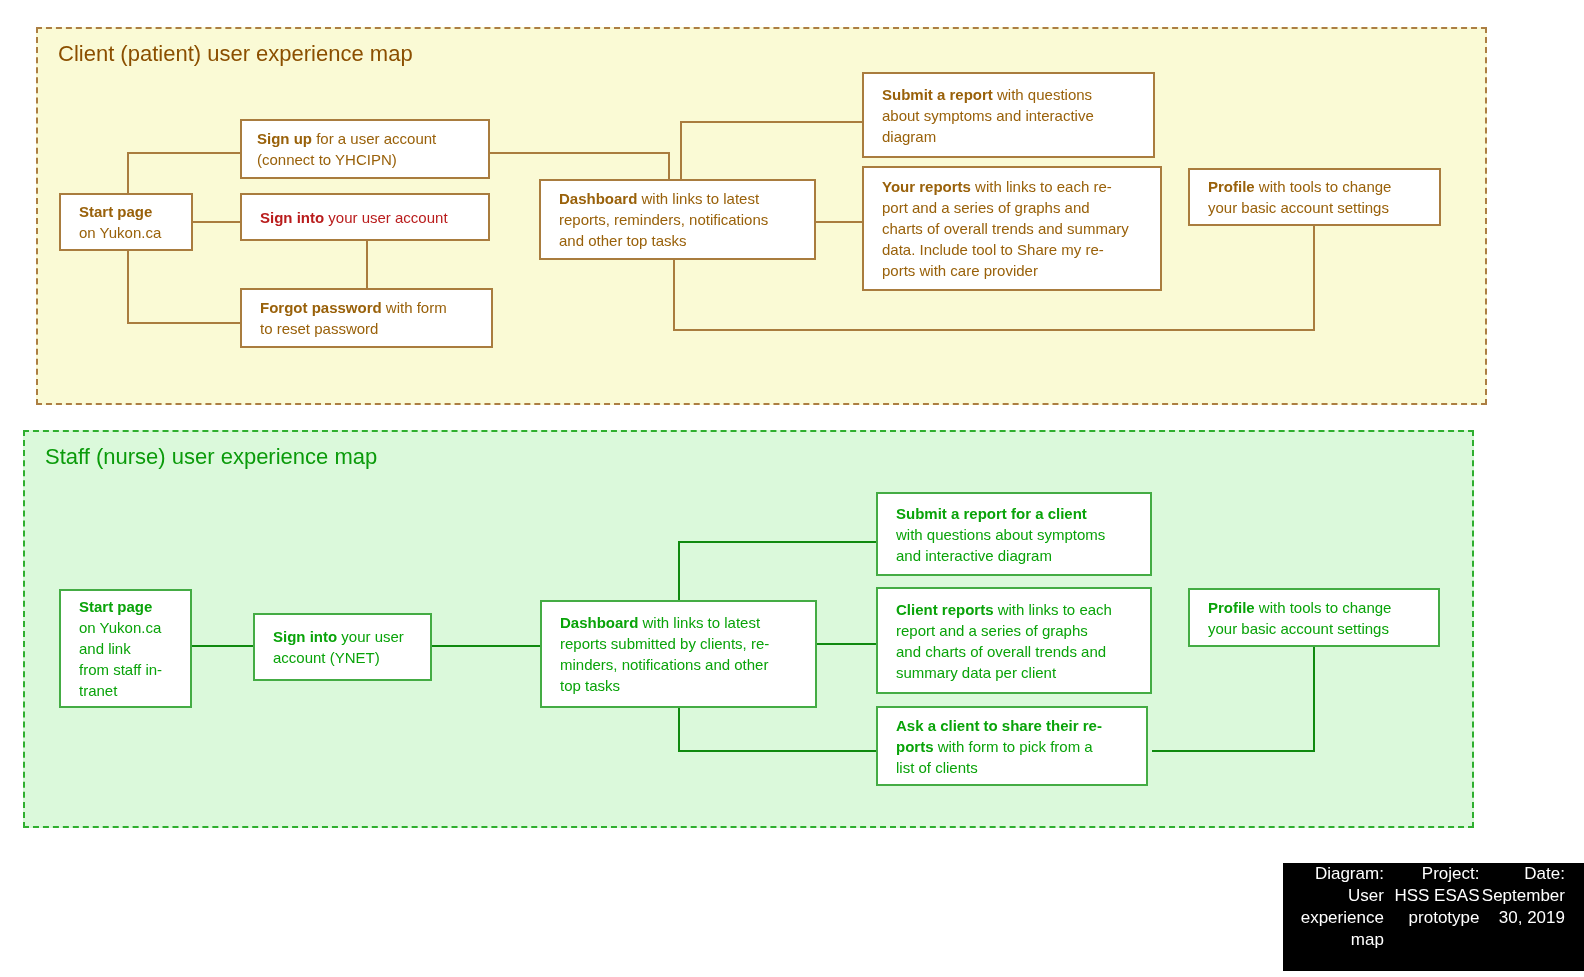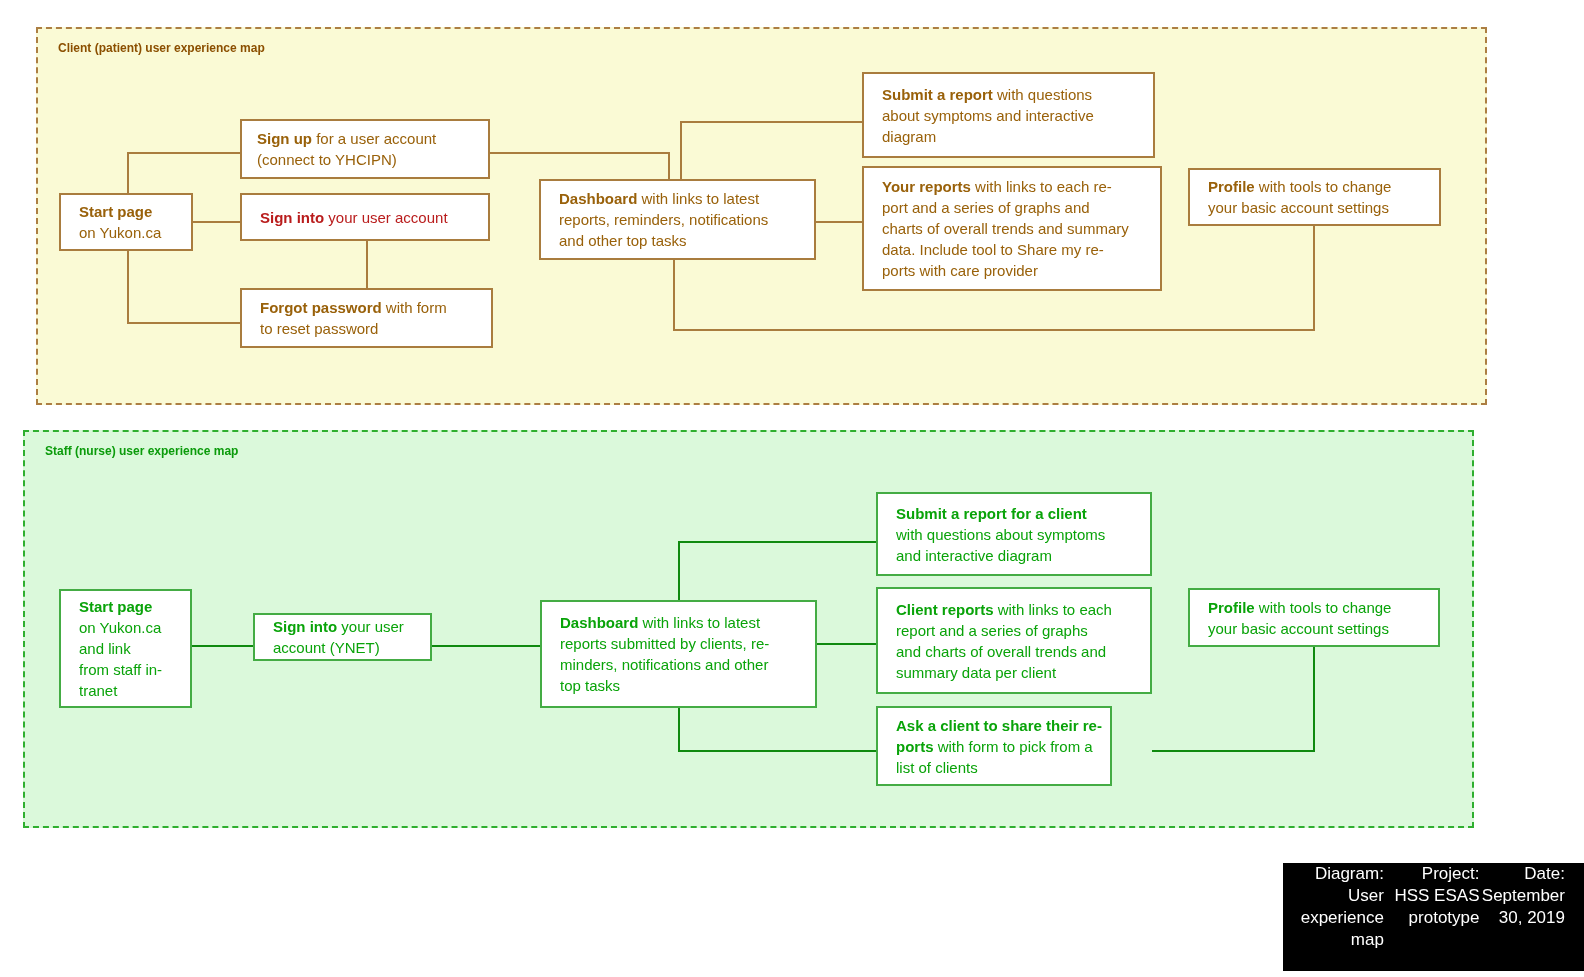--- a/index.html
+++ b/index.html
@@ -1,21 +1,21 @@
 <!DOCTYPE html>
 <html><head>
 <meta charset="utf-8">
 <style>
   html,body{margin:0;padding:0;background:#ffffff;}
   .canvas{
     position:relative;width:1584px;height:977px;background:#ffffff;
     font-family:"Liberation Sans",sans-serif;overflow:hidden;
   }
   .panel{position:absolute;border-width:2px;border-style:dashed;box-sizing:border-box;z-index:0;}
-  .panel-title{position:absolute;font-size:12px;font-weight:bold;white-space:nowrap;z-index:3;}
+  .panel-title{position:absolute;font-size:22px;font-weight:normal;white-space:nowrap;z-index:3;}
   .node{
     position:absolute;background:#ffffff;border:2px solid;box-sizing:border-box;
     display:flex;flex-direction:column;justify-content:center;
     padding:6px 8px 6px 18px;font-size:15px;line-height:21px;z-index:2;
   }
   .node .b{font-weight:bold;}
   .node .line{white-space:nowrap;}
   .seg{position:absolute;z-index:1;}
   .footer{
     position:absolute;display:flex;flex-direction:row;justify-content:center;
@@ -94,42 +94,42 @@
     <div class="seg" style="left: 678px; top: 750px; width: 200px; height: 2px; background: rgb(15, 138, 15);"></div>
     <div class="seg" style="left: 1152px; top: 750px; width: 163px; height: 2px; background: rgb(15, 138, 15);"></div>
     <div class="seg" style="left: 1313px; top: 647px; width: 2px; height: 105px; background: rgb(15, 138, 15);"></div>
     <div class="node" style="left: 59px; top: 589px; width: 133px; height: 119px; border-color: rgb(68, 172, 68); color: rgb(9, 163, 9);">
       <div class="line"><span class="b">Start page</span></div>
       <div class="line"><span>on Yukon.ca</span></div>
       <div class="line"><span>and link</span></div>
       <div class="line"><span>from staff in-</span></div>
       <div class="line"><span>tranet</span></div>
     </div>
-    <div class="node" style="left: 253px; top: 613px; width: 179px; height: 48px; border-color: rgb(68, 172, 68); color: rgb(9, 163, 9);">
+    <div class="node" style="left: 253px; top: 613px; width: 179px; height: 68px; border-color: rgb(68, 172, 68); color: rgb(9, 163, 9);">
       <div class="line"><span class="b">Sign into</span><span> your user</span></div>
       <div class="line"><span>account (YNET)</span></div>
     </div>
     <div class="node" style="left: 540px; top: 600px; width: 277px; height: 108px; border-color: rgb(68, 172, 68); color: rgb(9, 163, 9);">
       <div class="line"><span class="b">Dashboard</span><span> with links to latest</span></div>
       <div class="line"><span>reports submitted by clients, re-</span></div>
       <div class="line"><span>minders, notifications and other</span></div>
       <div class="line"><span>top tasks</span></div>
     </div>
     <div class="node" style="left: 876px; top: 492px; width: 276px; height: 84px; border-color: rgb(68, 172, 68); color: rgb(9, 163, 9);">
       <div class="line"><span class="b">Submit a report for a client</span></div>
       <div class="line"><span>with questions about symptoms</span></div>
       <div class="line"><span>and interactive diagram</span></div>
     </div>
     <div class="node" style="left: 876px; top: 587px; width: 276px; height: 107px; border-color: rgb(68, 172, 68); color: rgb(9, 163, 9);">
       <div class="line"><span class="b">Client reports</span><span> with links to each</span></div>
       <div class="line"><span>report and a series of graphs</span></div>
       <div class="line"><span>and charts of overall trends and</span></div>
       <div class="line"><span>summary data per client</span></div>
     </div>
-    <div class="node" style="left: 876px; top: 706px; width: 236px; height: 80px; border-color: rgb(68, 172, 68); color: rgb(9, 163, 9);">
+    <div class="node" style="left: 876px; top: 706px; width: 272px; height: 80px; border-color: rgb(68, 172, 68); color: rgb(9, 163, 9);">
       <div class="line"><span class="b">Ask a client to share their re-</span></div>
       <div class="line"><span class="b">ports</span><span> with form to pick from a</span></div>
       <div class="line"><span>list of clients</span></div>
     </div>
     <div class="node" style="left: 1188px; top: 588px; width: 252px; height: 59px; border-color: rgb(68, 172, 68); color: rgb(9, 163, 9);">
       <div class="line"><span class="b">Profile</span><span> with tools to change</span></div>
       <div class="line"><span>your basic account settings</span></div>
     </div>
   </div>
 

